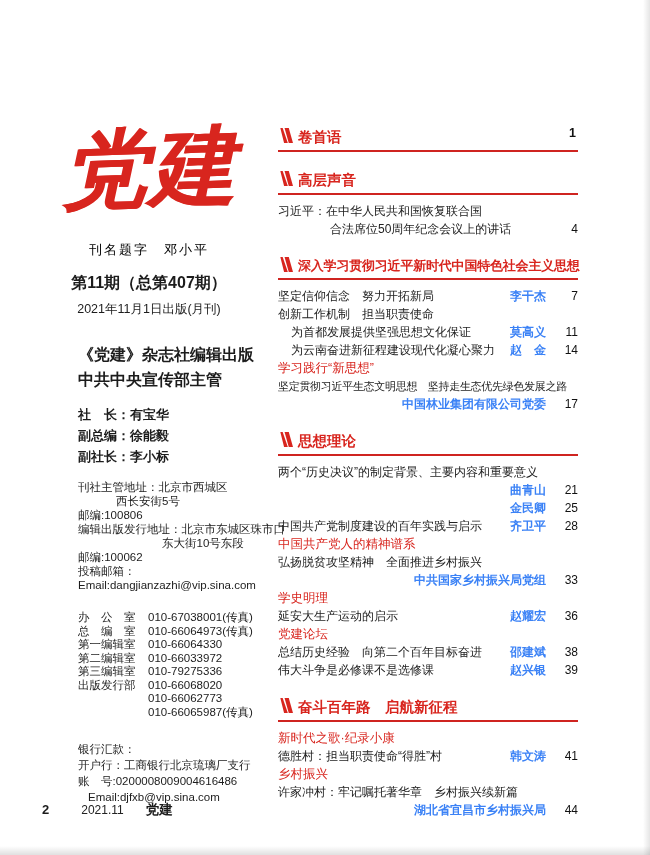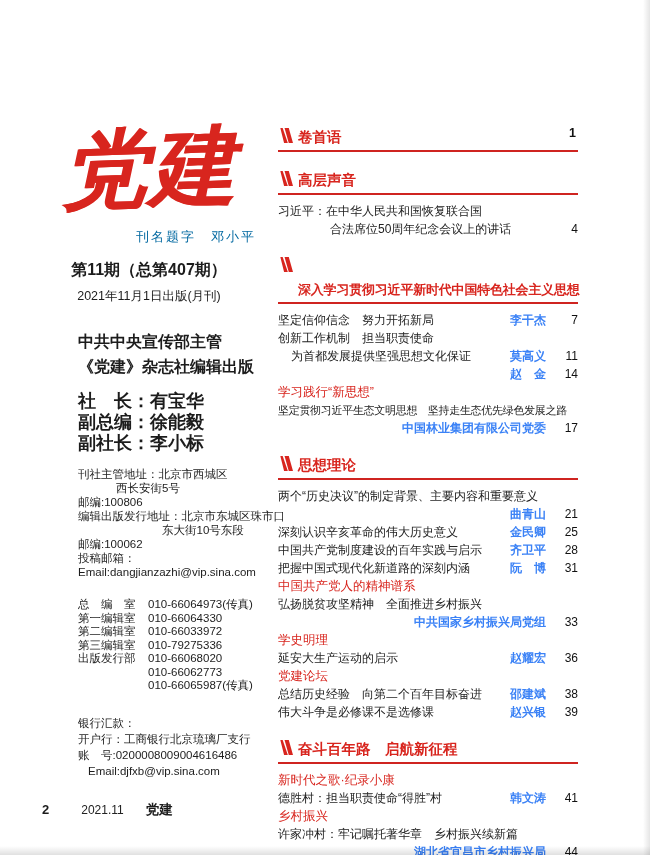--- a/index.html
+++ b/index.html
@@ -12,27 +12,27 @@
   .edge-right { position: absolute; top: 0; right: 0; width: 7px; height: 100%;
     background: linear-gradient(to right, rgba(0,0,0,0), rgba(0,0,0,0.10)); }
   .edge-bottom { position: absolute; left: 0; bottom: 0; width: 100%; height: 9px;
     background: linear-gradient(to bottom, rgba(0,0,0,0), rgba(0,0,0,0.12)); }
 
   
   .left-col { position: absolute; left: 42px; top: 116px; width: 214px; }
   .logo { text-align: center; font-family: "DejaVu Serif", serif; font-style: italic;
     font-weight: bold; font-size: 86px; line-height: 104px; color: var(--accent);
     letter-spacing: 2px; transform: rotate(-2deg); text-shadow: 1px 0 0 var(--accent); }
-  .logo-credit { margin-top: 8px; text-align: right; font-family: "DejaVu Serif", serif;
-    font-size: 13px; color: #0369a1; letter-spacing: 2px; }
+  .logo-credit { margin-top: 21px; text-align: center; font-family: "DejaVu Serif", serif;
+    font-size: 13px; color: #000000; letter-spacing: 2px; }
   .issue-line { margin-top: 14px; text-align: center; font-weight: bold; font-size: 16px; }
   .publish-line { margin-top: 7px; text-align: center; font-size: 12.5px; font-weight: 500; }
   .org-block { margin-top: 24px; padding-left: 36px; font-size: 16px; font-weight: 600;
     line-height: 25px; white-space: nowrap; }
-  .staff-block { margin-top: 12px; padding-left: 36px; font-size: 18px; font-weight: 600;
+  .staff-block { margin-top: 12px; padding-left: 36px; font-size: 13px; font-weight: 600;
     line-height: 21px; }
   .addr-block { margin-top: 13px; padding-left: 36px; font-size: 11.5px; font-weight: 500;
     line-height: 14px; white-space: nowrap; }
   .addr-ind-a { margin-left: 38px; }
   .addr-ind-b { margin-left: 84px; }
   .phone-block { margin-top: 19px; padding-left: 36px; font-size: 11.5px; font-weight: 500;
     line-height: 13.5px; }
   .ph-row { display: flex; white-space: nowrap; }
   .ph-dept { width: 64px; flex-shrink: 0; }
   .ph-num { margin-left: 6px; }
@@ -40,21 +40,21 @@
     line-height: 16px; white-space: nowrap; }
   .bank-email { margin-left: 10px; }
 
   
   .right-col { position: absolute; left: 278px; top: 128px; width: 300px; }
   .toc-section + .toc-section { margin-top: 19px; }
   .sec-head { display: flex; align-items: flex-start; border-bottom: 2px solid var(--rule);
     padding-bottom: 3px; margin-bottom: 7px; }
   .flag { margin-right: 5px; flex-shrink: 0; }
   .sec-title { color: var(--accent); font-weight: bold; font-size: 14.5px; white-space: nowrap; }
-  .sec-title.small { font-size: 13px; letter-spacing: -0.2px; margin-top: 24px; }
+  .sec-title.small { font-size: 13px; letter-spacing: -0.2px; }
   .sec-page { margin-left: auto; font-size: 12.5px; font-weight: 600; color: #111;
     padding-right: 2px; transform: translateY(-2px); }
   .row { display: flex; align-items: baseline; line-height: 18px; font-size: 12px; color: #222; }
   .rt { white-space: nowrap; }
   .rt.tight { font-size: 11px; letter-spacing: -0.3px; }
   .ind { padding-left: 13px; }
   .ind2 { padding-left: 52px; }
   .spacer { flex: 1; }
   .ra { font-weight: 600; color: #3b82f6; white-space: nowrap; }
   .rp { width: 24px; text-align: right; margin-left: 8px; color: #111; }
@@ -72,22 +72,22 @@
 <div class="page">
 
   <div class="left-col">
     <div class="logo">党建</div>
     <div class="logo-credit">刊名题字　邓小平</div>
 
     <div class="issue-line">第11期（总第407期）</div>
     <div class="publish-line">2021年11月1日出版(月刊)</div>
 
     <div class="org-block">
+      <div>《党建》杂志社编辑出版</div>
       <div>中共中央宣传部主管</div>
-      <div>《党建》杂志社编辑出版</div>
     </div>
 
     <div class="staff-block">
       <div>社　长：有宝华</div>
       <div>副总编：徐能毅</div>
       <div>副社长：李小标</div>
     </div>
 
     <div class="addr-block">
       <div>刊社主管地址：北京市西城区</div>
@@ -95,20 +95,24 @@
       <div>邮编:100806</div>
       <div>编辑出版发行地址：北京市东城区珠市口</div>
       <div class="addr-ind-b">东大街10号东段</div>
       <div>邮编:100062</div>
       <div>投稿邮箱：</div>
       <div>Email:dangjianzazhi@vip.sina.com</div>
     </div>
 
     <div class="phone-block">
       <div class="ph-row">
+        <span class="ph-dept">办　公　室</span>
+        <span class="ph-num">010-67038001(传真)</span>
+      </div>
+      <div class="ph-row">
         <span class="ph-dept">总　编　室</span>
         <span class="ph-num">010-66064973(传真)</span>
       </div>
       <div class="ph-row">
         <span class="ph-dept">第一编辑室</span>
         <span class="ph-num">010-66064330</span>
       </div>
       <div class="ph-row">
         <span class="ph-dept">第二编辑室</span>
         <span class="ph-num">010-66033972</span>
@@ -187,20 +191,21 @@
       <div class="row">
         <span class="rt">创新工作机制　担当职责使命</span>
       </div>
       <div class="row">
         <span class="rt ind">为首都发展提供坚强思想文化保证</span>
         <span class="spacer"></span>
         <span class="ra">莫高义</span>
         <span class="rp">11</span>
       </div>
       <div class="row">
+        <span class="rt ind">为云南奋进新征程建设现代化凝心聚力</span>
         <span class="spacer"></span>
         <span class="ra">赵　金</span>
         <span class="rp">14</span>
       </div>
       <div class="subhead">学习践行“新思想”</div>
       <div class="row">
         <span class="rt tight">坚定贯彻习近平生态文明思想　坚持走生态优先绿色发展之路</span>
       </div>
       <div class="row">
         <span class="spacer"></span>
@@ -219,36 +224,29 @@
       </div>
       <div class="row">
         <span class="rt">两个“历史决议”的制定背景、主要内容和重要意义</span>
       </div>
       <div class="row">
         <span class="spacer"></span>
         <span class="ra">曲青山</span>
         <span class="rp">21</span>
       </div>
       <div class="row">
-        <span class="rt">深刻认识辛亥革命的伟大历史意义</span>
         <span class="spacer"></span>
         <span class="ra">金民卿</span>
         <span class="rp">25</span>
       </div>
       <div class="row">
         <span class="rt">中国共产党制度建设的百年实践与启示</span>
         <span class="spacer"></span>
         <span class="ra">齐卫平</span>
         <span class="rp">28</span>
-      </div>
-      <div class="row">
-        <span class="rt">把握中国式现代化新道路的深刻内涵</span>
-        <span class="spacer"></span>
-        <span class="ra">阮　博</span>
-        <span class="rp">31</span>
       </div>
       <div class="subhead">中国共产党人的精神谱系</div>
       <div class="row">
         <span class="rt">弘扬脱贫攻坚精神　全面推进乡村振兴</span>
       </div>
       <div class="row">
         <span class="spacer"></span>
         <span class="ra">中共国家乡村振兴局党组</span>
         <span class="rp">33</span>
       </div>

